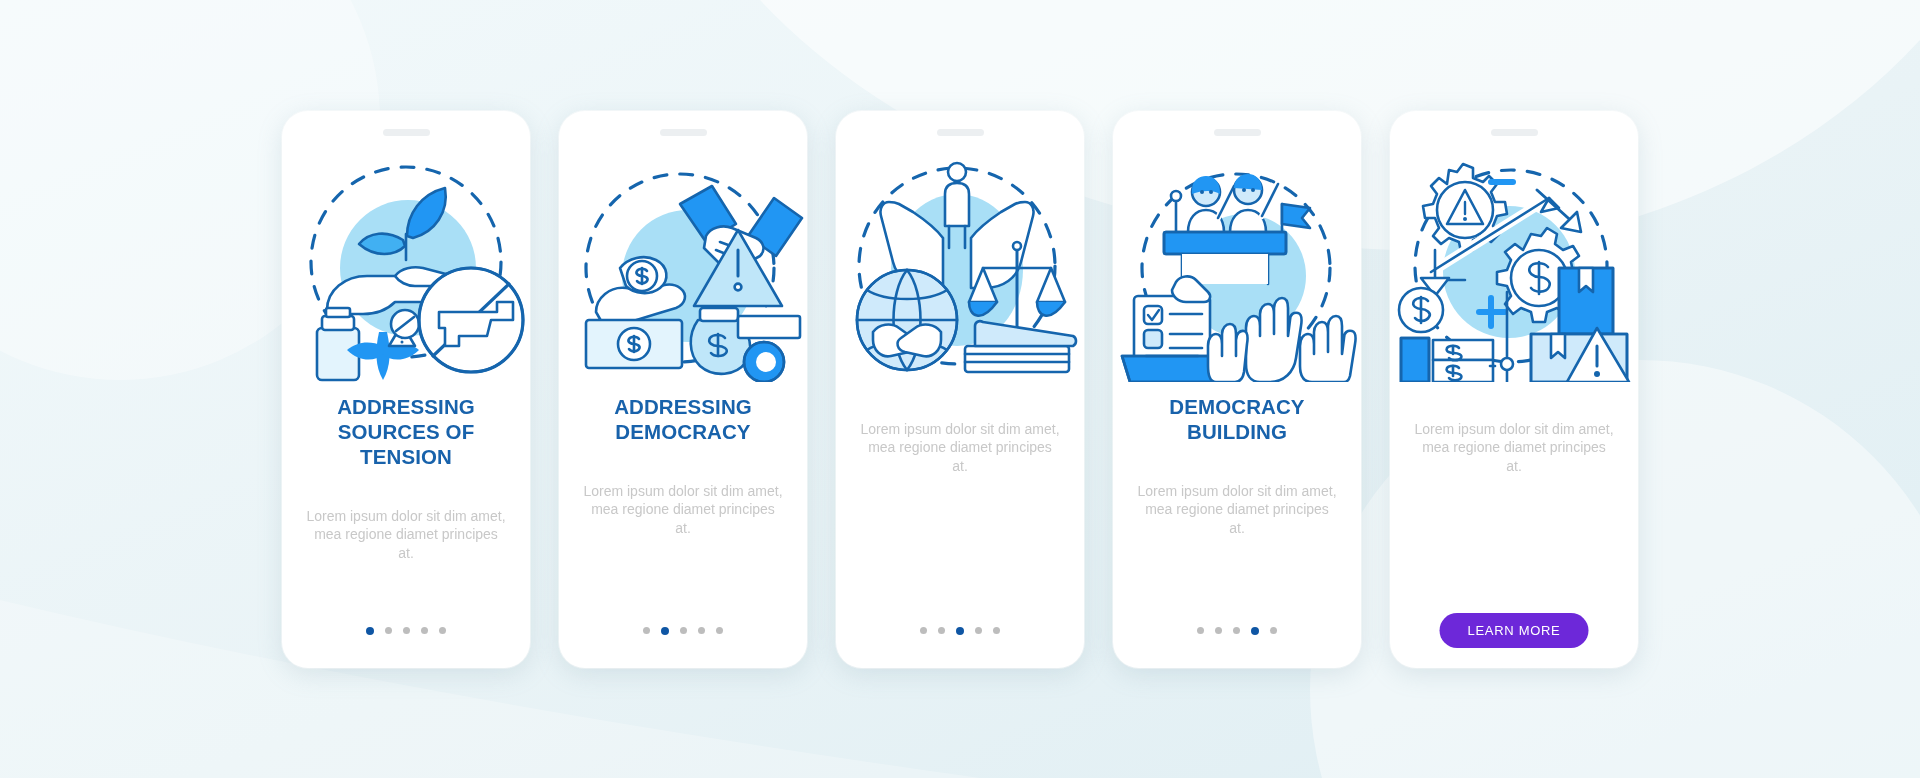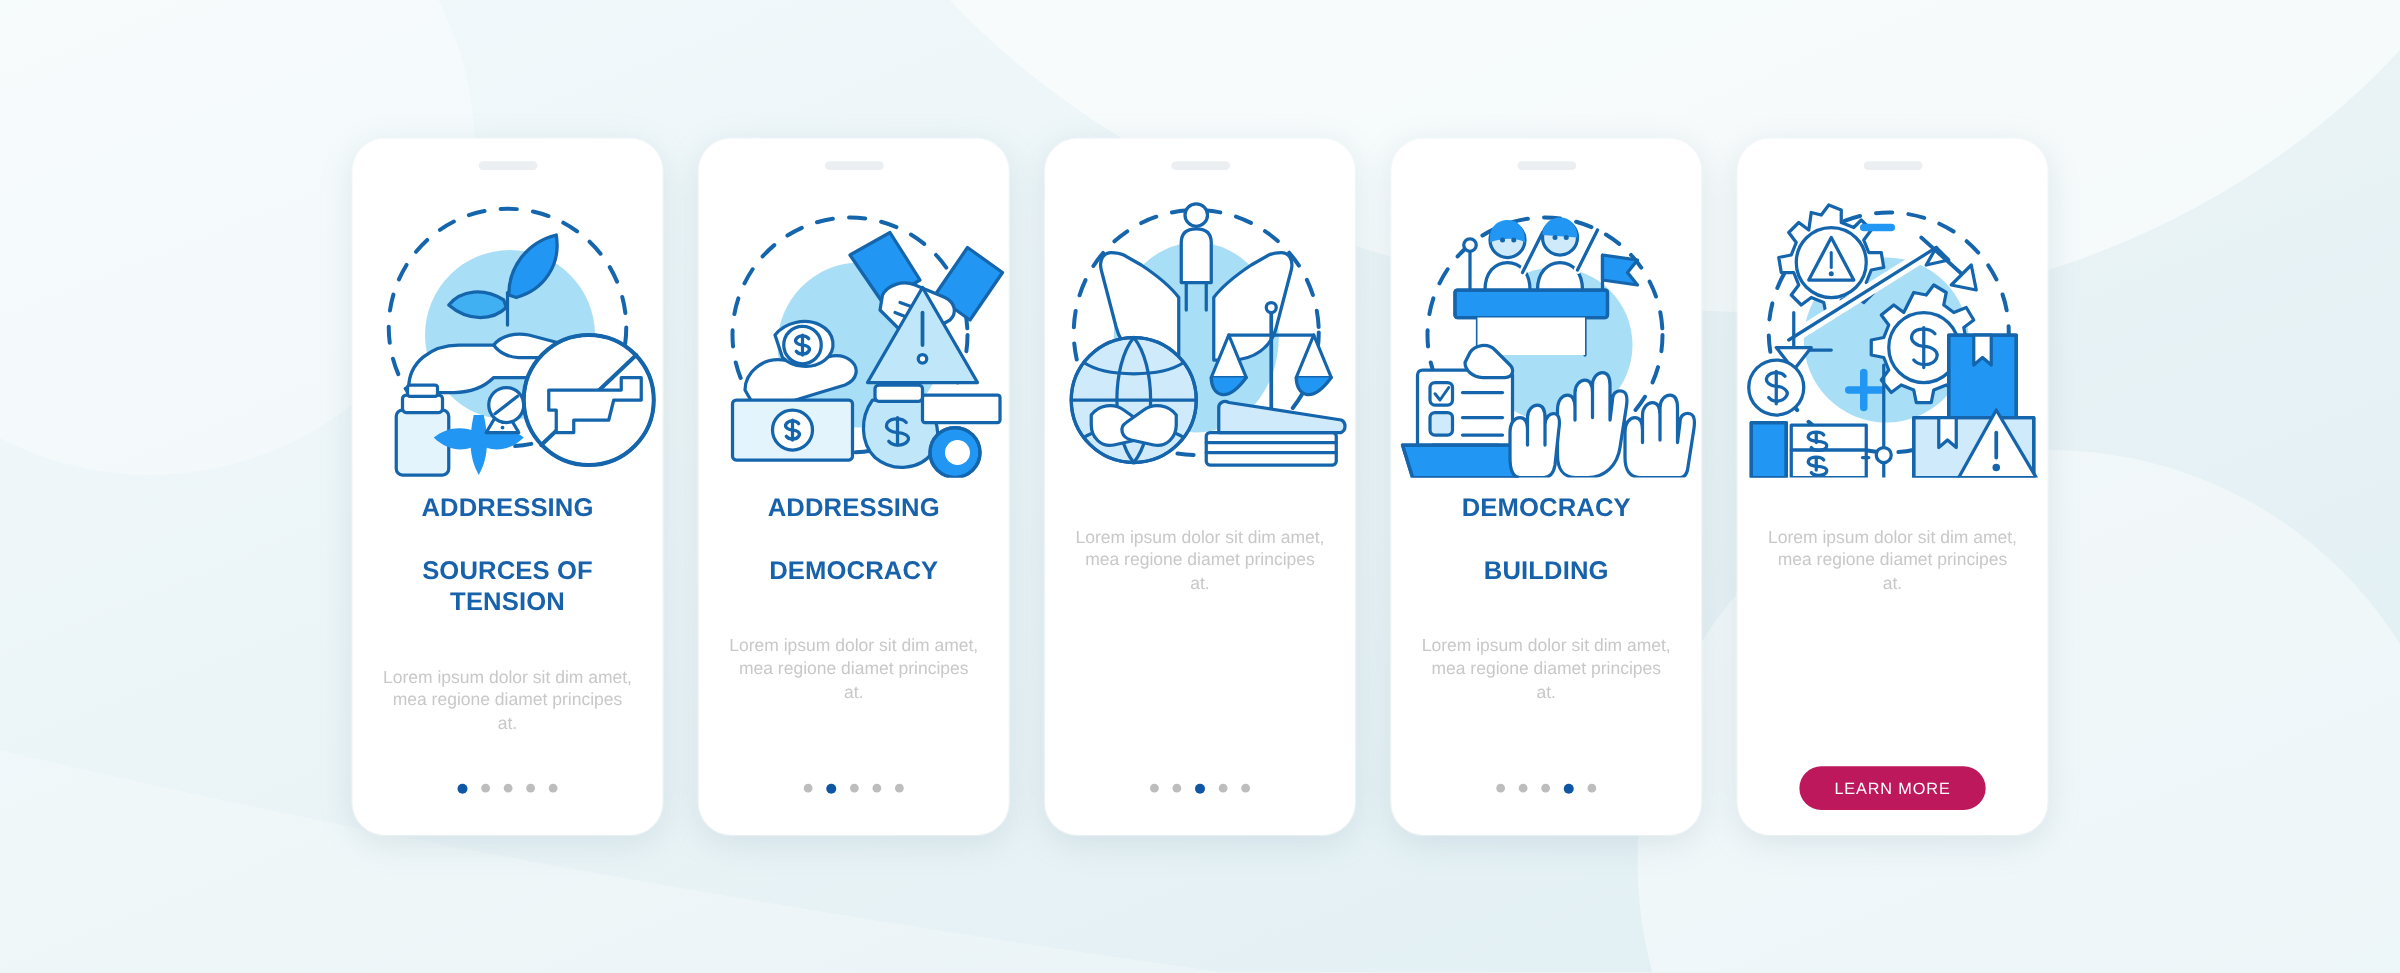--- a/index.html
+++ b/index.html
@@ -36,36 +36,36 @@
   .art{
     width:246px;height:232px;margin-top:14px;flex:none;
     display:block;
   }
   .title{
     margin-top:12px;
     font-size:20.5px;line-height:25px;font-weight:bold;
     color:#1862ab;text-align:center;letter-spacing:.1px;
     padding:0 10px;
   }
-  .title .l2{display:block;margin-top:25px;}
+  .title .l2{display:block;}
   .desc{
     margin-top:38px;
     font-size:14px;line-height:18.5px;color:#c8c8c8;
     text-align:center;width:200px;
   }
   .dots{
     display:flex;gap:11px;align-items:center;
     position:absolute;left:0;right:0;justify-content:center;
     bottom:33px;
   }
   .dot{width:7px;height:7px;border-radius:50%;background:#bdbdbd;}
   .dot.on{background:#0f56a4;width:8px;height:8px;}
   .learn{
     position:absolute;bottom:20px;left:50%;transform:translateX(-50%);
-    background:#be185d;color:#fff;border:none;
+    background:#6d28d9;color:#fff;border:none;
     font-family:"Liberation Sans",sans-serif;
     font-size:13px;letter-spacing:.7px;
     padding:0 28px;height:35px;border-radius:18px;
     display:flex;align-items:center;justify-content:center;
     cursor:pointer;white-space:nowrap;
   }
 </style>
 </head>
 <body>
 

